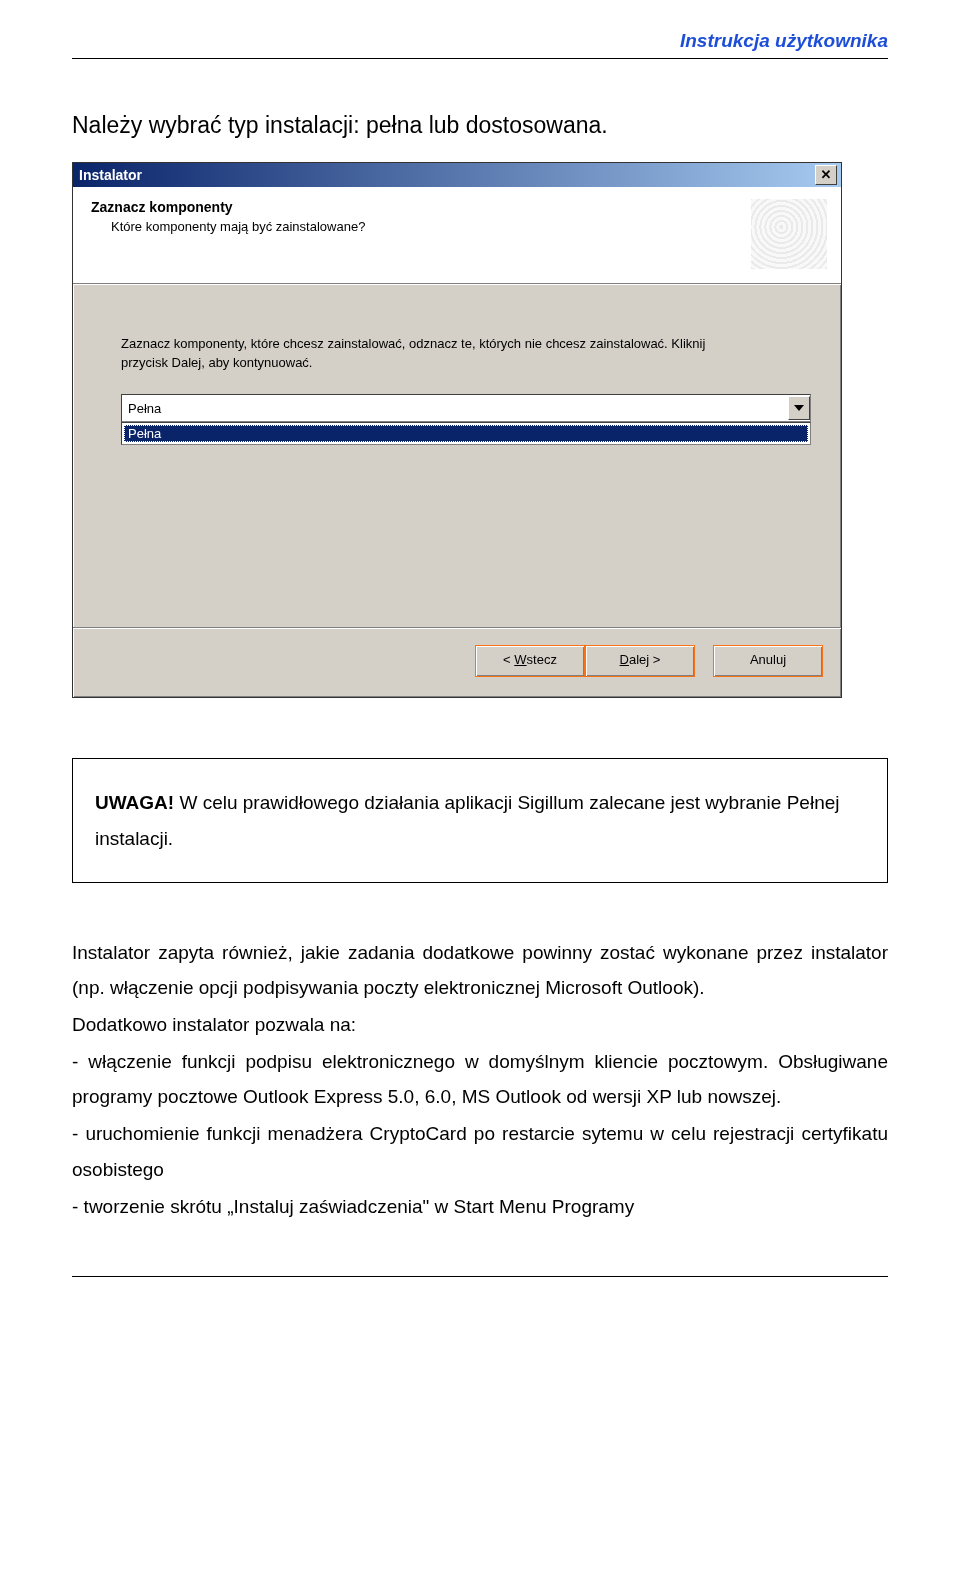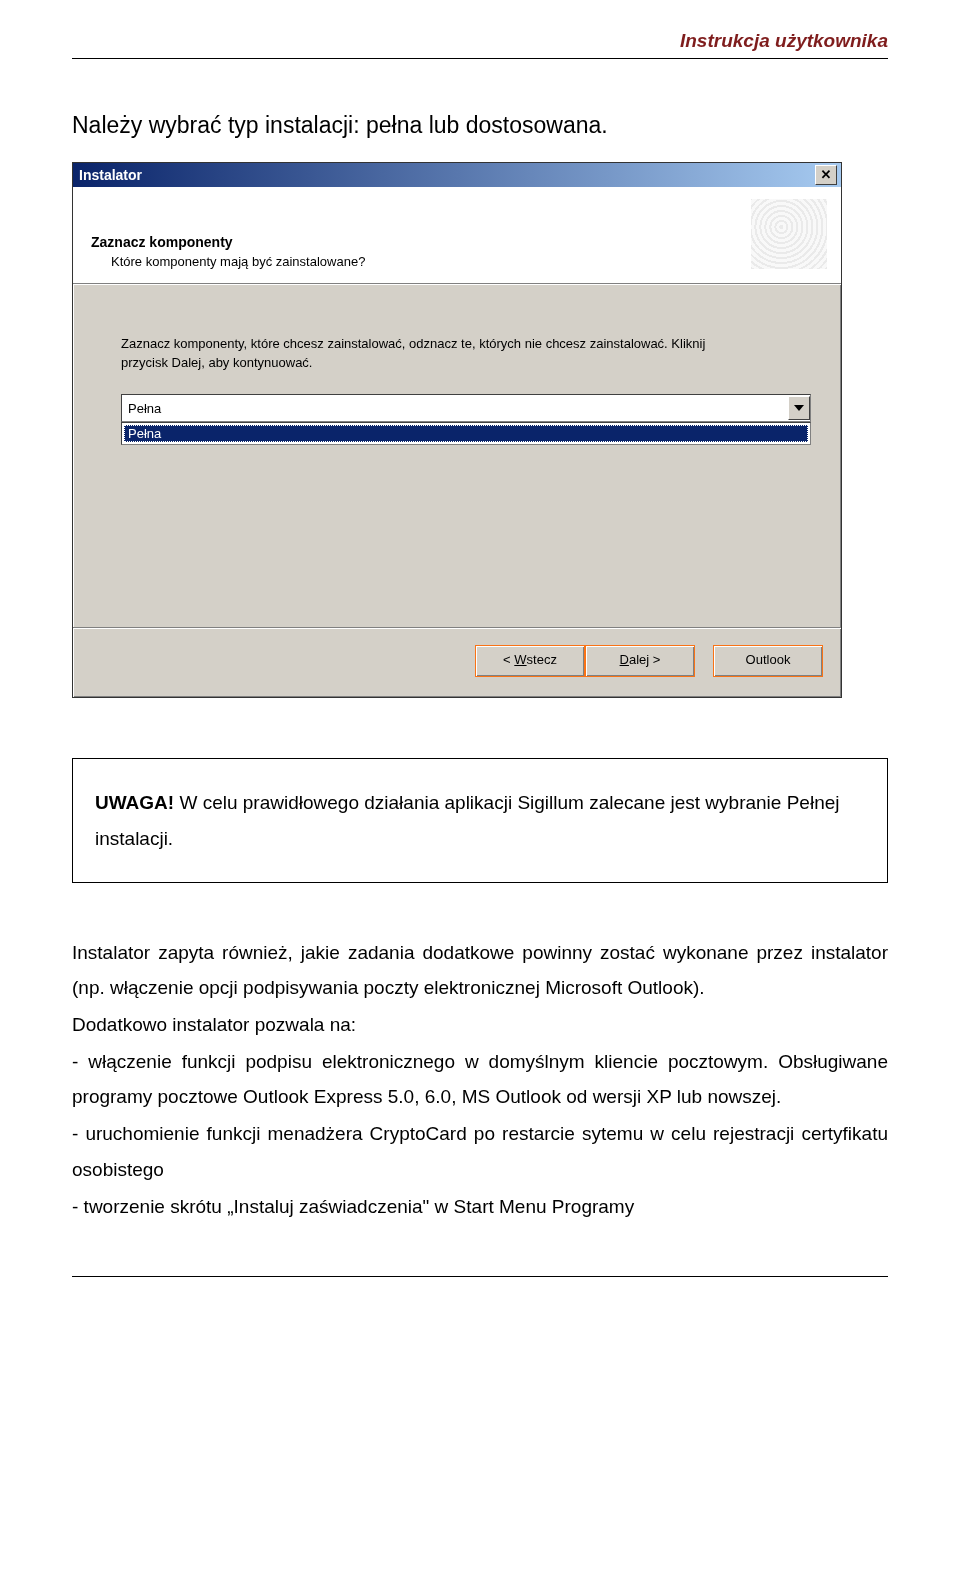--- a/index.html
+++ b/index.html
@@ -11,21 +11,21 @@
     color: #000;
   }
   .page {
     padding: 30px 72px 60px 72px;
   }
   .header-right {
     text-align: right;
     font-style: italic;
     font-weight: bold;
     font-size: 19px;
-    color: #7f1d1d;
+    color: #1d4ed8;
     padding-bottom: 6px;
     border-bottom: 1px solid #000;
     margin-bottom: 48px;
   }
   .intro-text {
     font-size: 23px;
     line-height: 1.6;
     margin-bottom: 18px;
   }
   
@@ -63,21 +63,21 @@
     font-weight: bold;
     line-height: 18px;
     text-align: center;
     cursor: default;
   }
   .banner {
     background: #fff;
     padding: 12px 14px 14px 18px;
     display: flex;
     justify-content: space-between;
-    align-items: flex-end;
+    align-items: flex-start;
     border-bottom: 1px solid #808080;
     box-shadow: 0 1px 0 #fff;
   }
   .banner-text { font-family: Tahoma, sans-serif; }
   .banner-title {
     font-size: 14px;
     font-weight: bold;
     color: #000;
     margin-bottom: 4px;
   }
@@ -229,21 +229,21 @@
       <div class="listbox">
         <div class="listbox-item selected">Pełna</div>
       </div>
     </div>
 
     <div class="divider"></div>
 
     <div class="button-row">
       <div class="win-btn"><span>&lt; </span><span class="u">W</span><span>stecz</span></div>
       <div class="win-btn"><span class="u">D</span><span>alej &gt;</span></div>
-      <div class="win-btn gap">Outlook</div>
+      <div class="win-btn gap">Anuluj</div>
     </div>
   </div>
 
   <div class="warning-box">
     <b>UWAGA!</b><span> W celu prawidłowego działania aplikacji Sigillum zalecane jest wybranie Pełnej instalacji.</span>
   </div>
 
   <p class="para">Instalator zapyta również, jakie zadania dodatkowe powinny zostać wykonane przez instalator (np. włączenie opcji podpisywania poczty elektronicznej Microsoft Outlook).</p>
   <p class="para">Dodatkowo instalator pozwala na:</p>
   <p class="para">- włączenie funkcji podpisu elektronicznego w domyślnym kliencie pocztowym. Obsługiwane programy pocztowe Outlook Express 5.0, 6.0, MS Outlook od wersji XP lub nowszej.</p>

